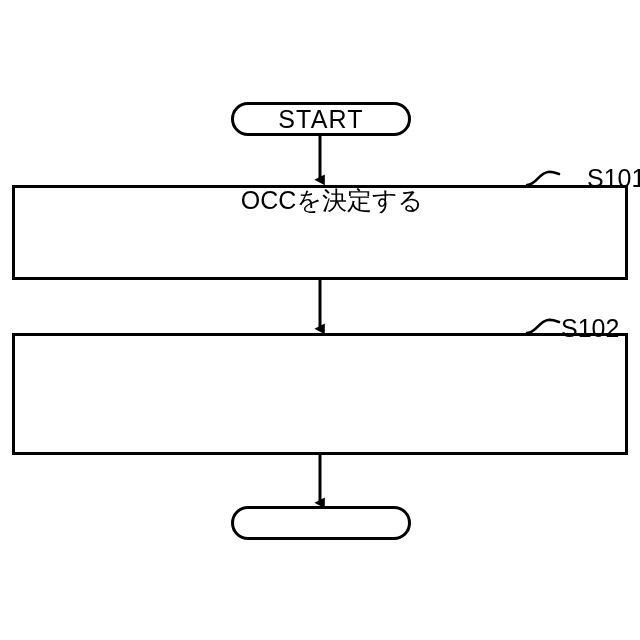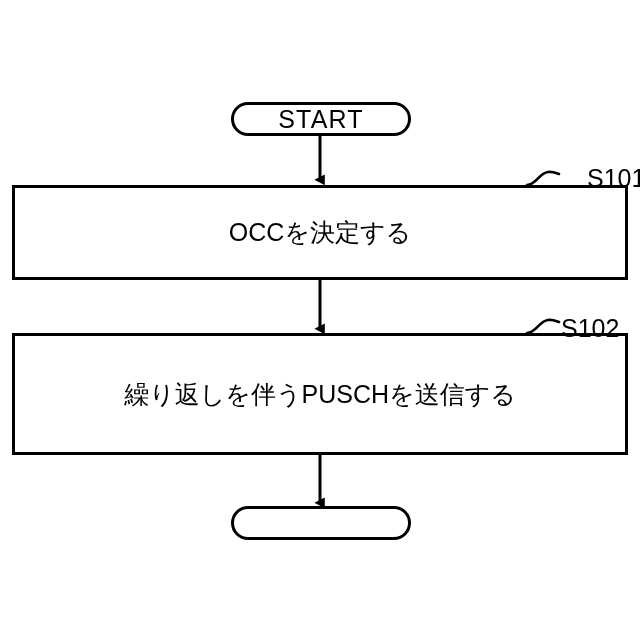--- a/index.html
+++ b/index.html
@@ -47,24 +47,24 @@
   }
   #start-label { left: 232px; top: 103px; width: 178px; height: 32px; }
   #end-label   { left: 232px; top: 507px; width: 178px; height: 32px; }
 
   
   .process-label {
     position: absolute;
     display: flex;
     flex-direction: column;
     align-items: center;
-    justify-content: center;
     font-size: 25px;
     line-height: 1.22;
     white-space: nowrap;
+    margin-left: 12px;
   }
   #process-1-label { left: 12px; top: 185px; width: 616px; height: 95px; }
   #process-2-label { left: 12px; top: 333px; width: 616px; height: 122px; }
 
   
   .step-ref {
     position: absolute;
     font-size: 25px;
     line-height: 1;
     white-space: nowrap;
@@ -109,21 +109,20 @@
 
     <div id="start-label" class="terminator-label">START</div>
 
     <div id="process-1-label" class="process-label">
       <span>OCCを決定する</span>
     </div>
 
     <div id="step-ref-s101" class="step-ref">S101</div>
 
     <div id="process-2-label" class="process-label">
-      <span>繰り返しを伴うPUSCHを送信する</span>
     </div>
 
     <div id="step-ref-s102" class="step-ref">S102</div>
 
 
   </div>
 
 </div>
 
 </body></html>

